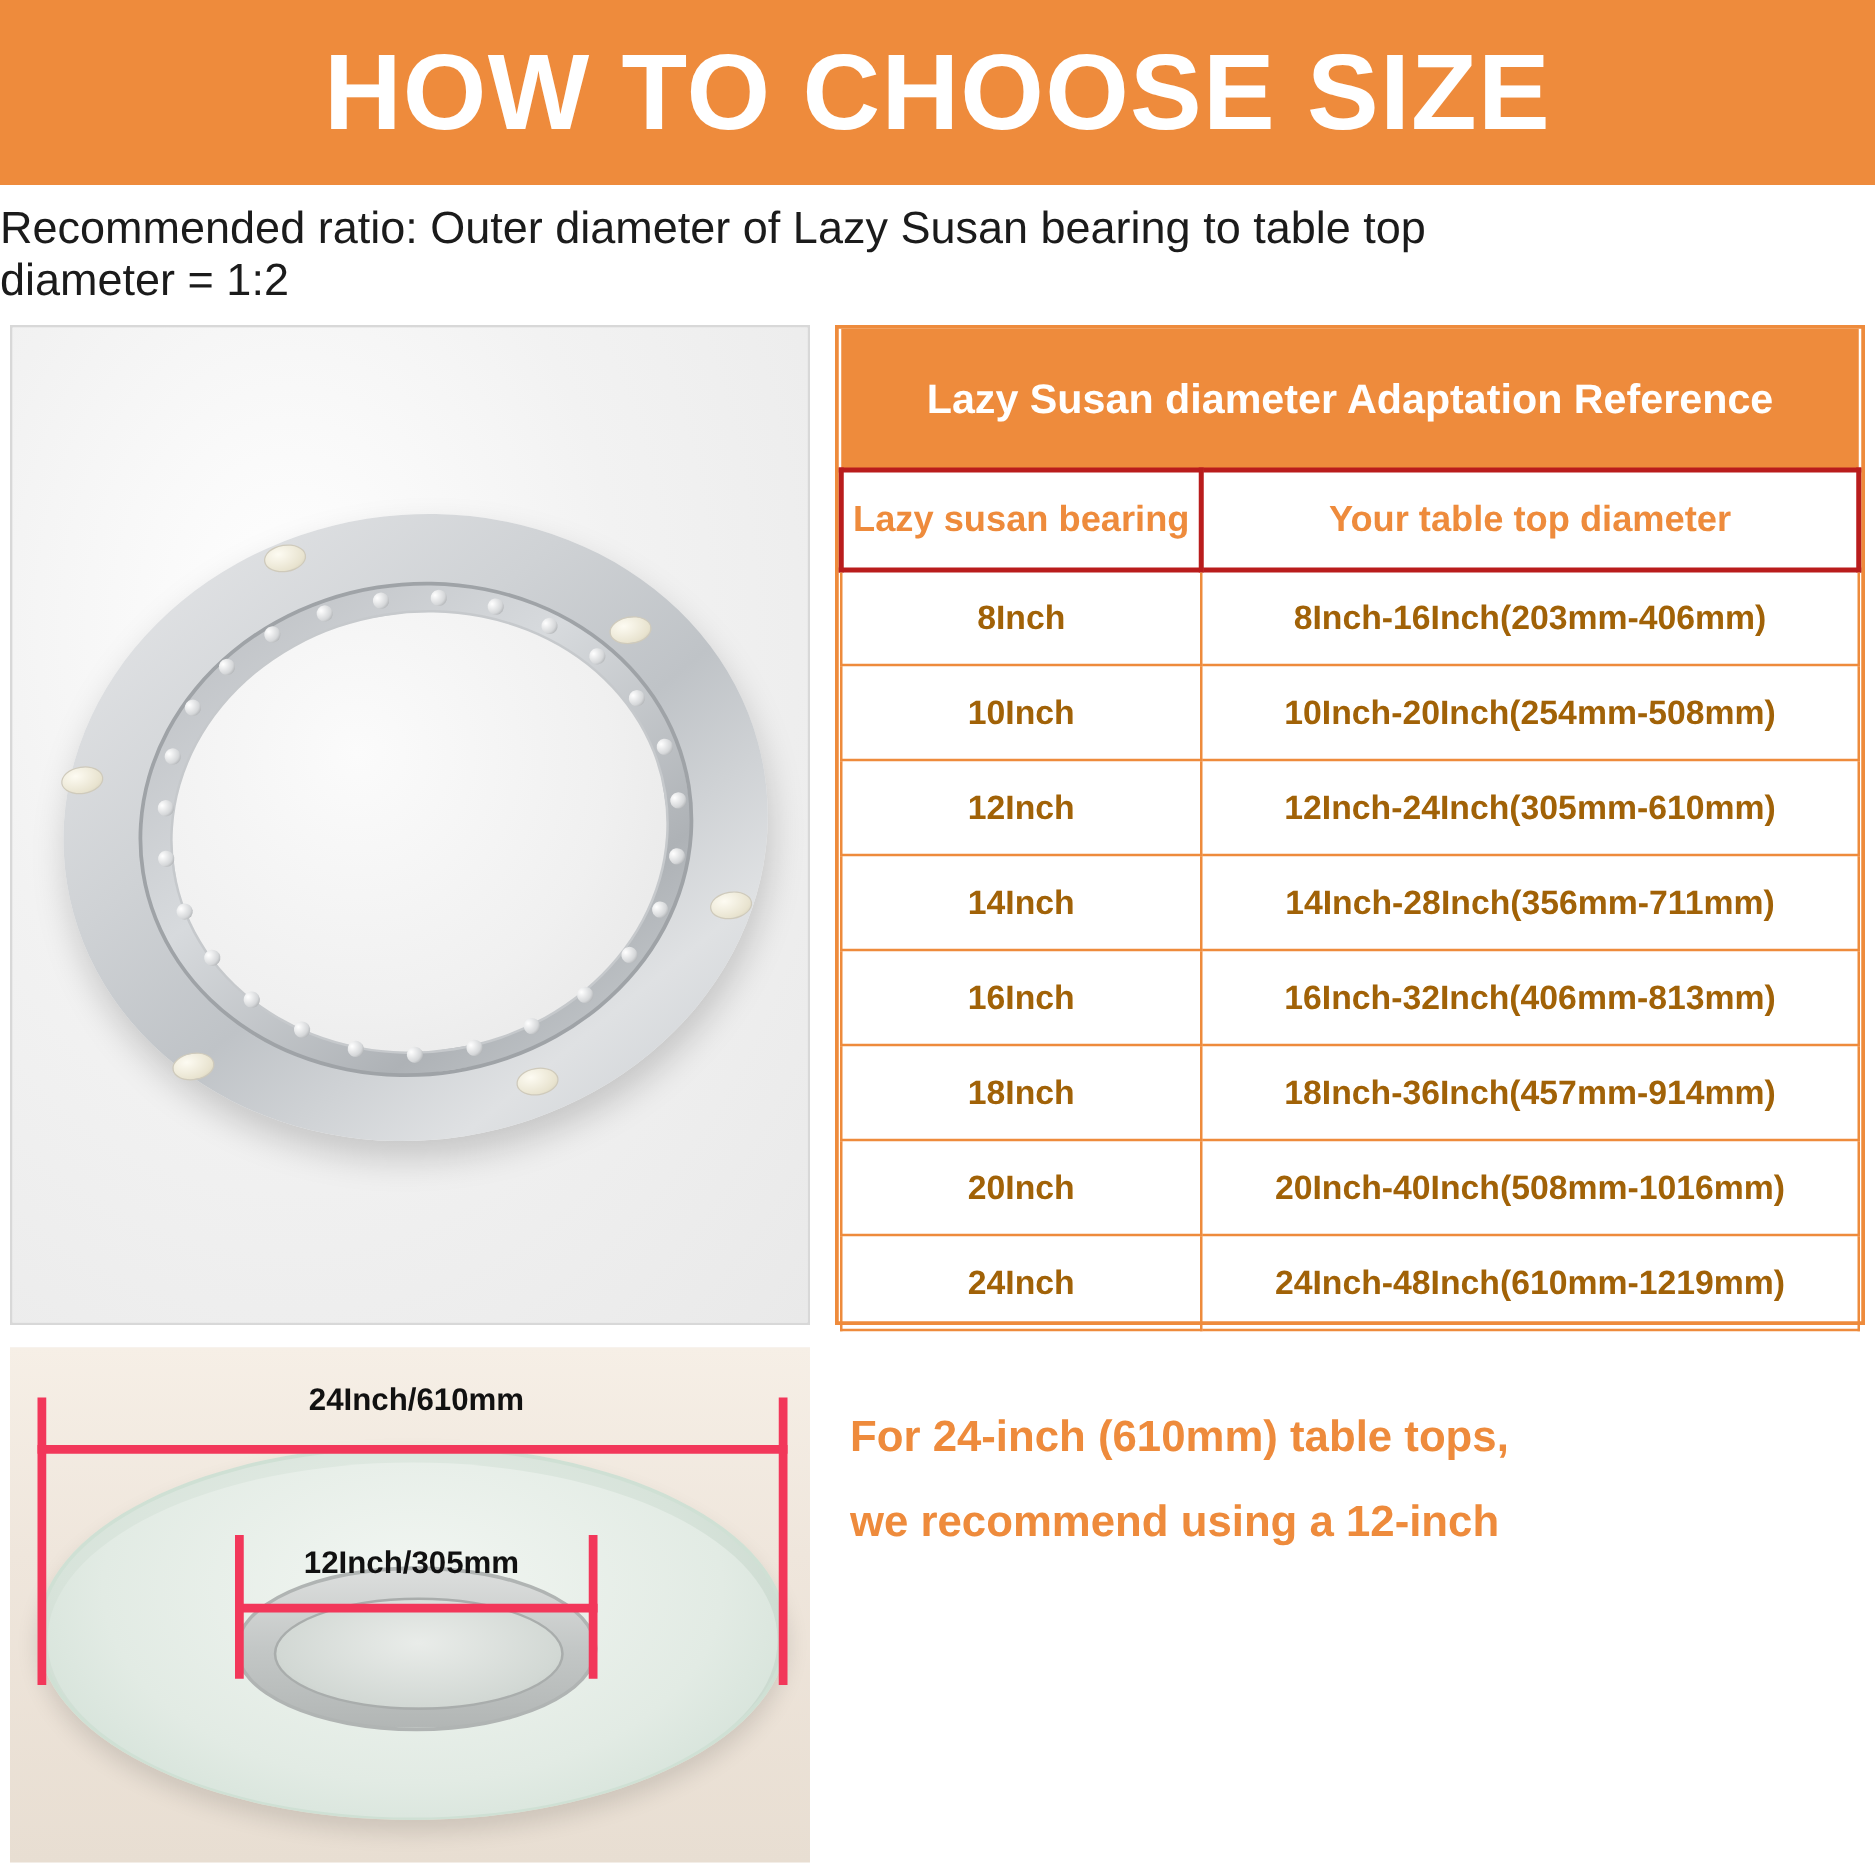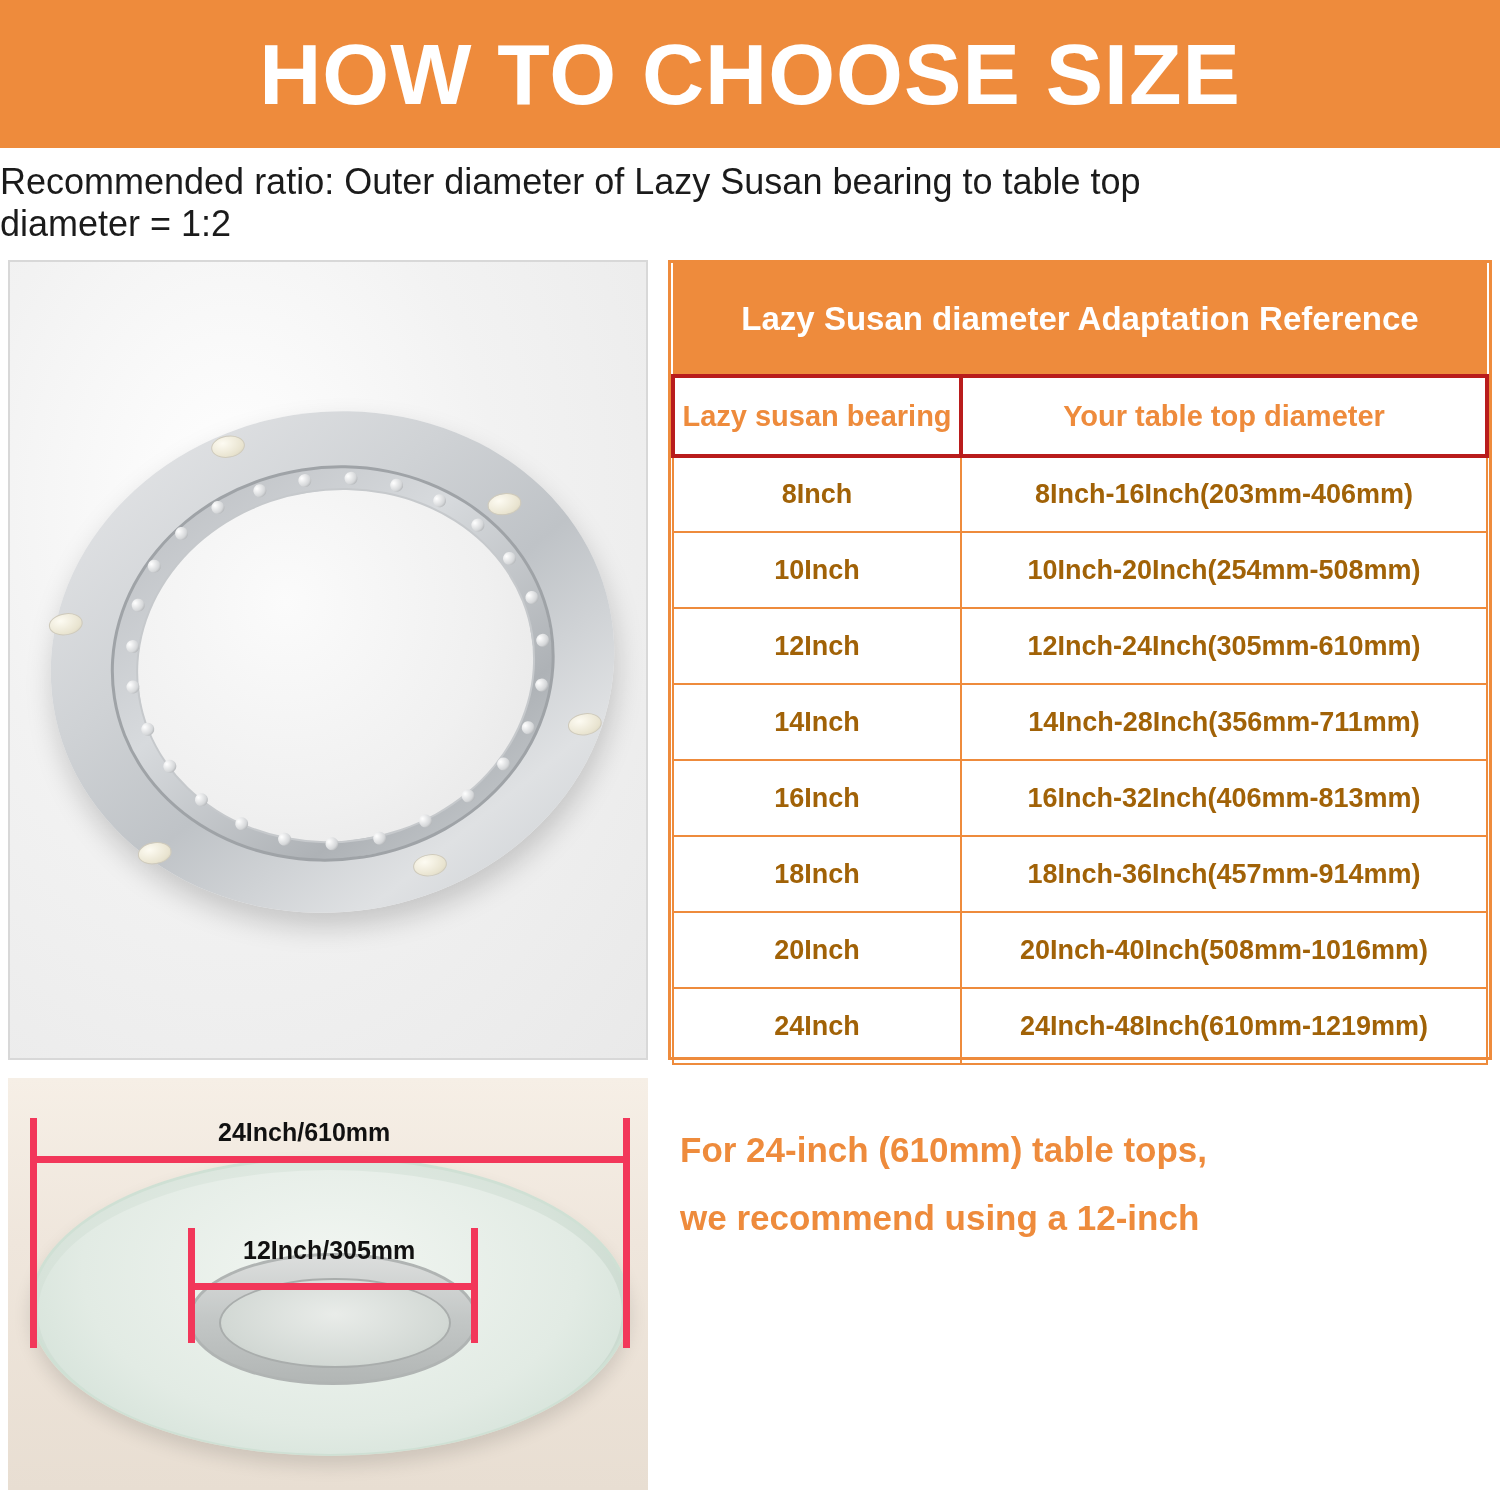--- a/index.html
+++ b/index.html
@@ -328,21 +328,21 @@
     <div class="bp-bg"></div>
     <div class="glass-top"></div>
     <div class="glass-edge"></div>
     <div class="bearing-ring">
       <div class="bearing-hole"></div>
     </div>
 
     <div class="dim-line" style="left:22px; top:78px; width:600px; height:7px;"></div>
     <div class="dim-line" style="left:22px; top:40px; width:7px; height:230px;"></div>
     <div class="dim-line" style="left:615px; top:40px; width:7px; height:230px;"></div>
-    <div class="dim-label" style="left:210px; top:28px;margin-top:12px;">24Inch/610mm</div>
+    <div class="dim-label" style="left:239px; top:28px;">24Inch/610mm</div>
 
     <div class="dim-line" style="left:180px; top:205px; width:290px; height:7px;"></div>
     <div class="dim-line" style="left:180px; top:150px; width:7px; height:115px;"></div>
     <div class="dim-line" style="left:463px; top:150px; width:7px; height:115px;"></div>
     <div class="dim-label" style="left:235px; top:158px;">12Inch/305mm</div>
   </div>
 
   <div class="note-block">
     <div class="note-line">For 24-inch (610mm) table tops,</div>
     <div class="note-line">we recommend using a 12-inch</div>

